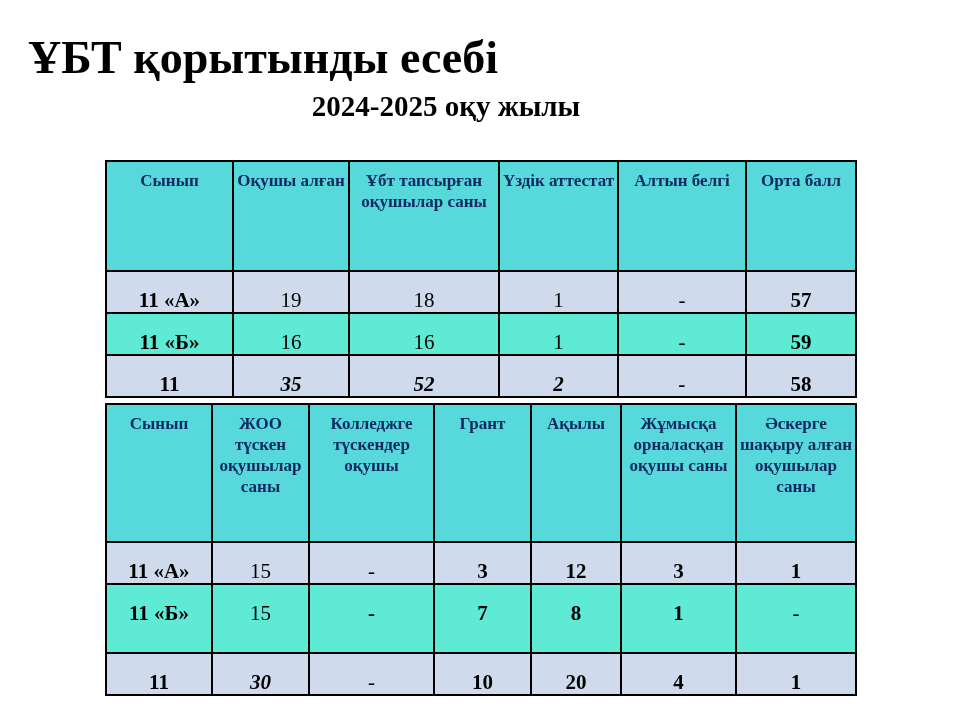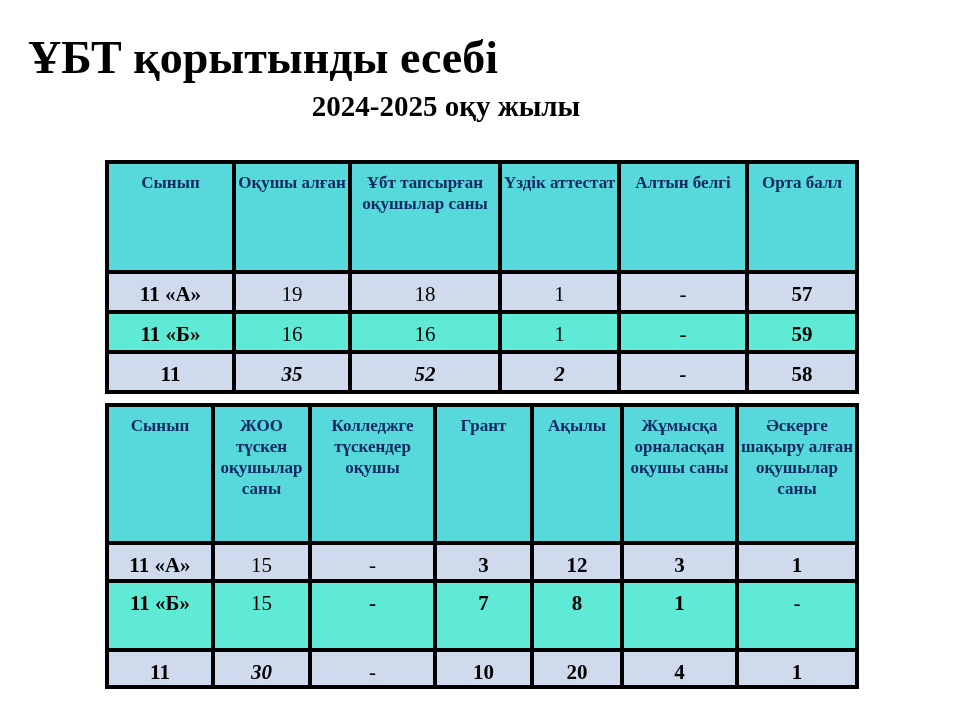--- a/index.html
+++ b/index.html
@@ -13,28 +13,28 @@
   }
   .subtitle {
     position: absolute; left: 0; top: 88px; width: 892px; text-align: center;
     font-size: 29px; font-weight: bold; color: #000; line-height: 36px;
   }
   table.grid {
     position: absolute; left: 105px; width: 750px;
     border-collapse: collapse; table-layout: fixed;
   }
   table.grid td, table.grid th {
-    border: 4px solid #000000; padding: 0; vertical-align: top; text-align: center;
+    border: 2px solid #000000; padding: 0; vertical-align: top; text-align: center;
   }
   table.grid th {
     background: #57d8da; color: #0f2a63; font-weight: bold; font-size: 17px; line-height: 21px;
     padding-top: 8px;
   }
   table.grid td {
-    color: #000; font-size: 21px; line-height: 24px; padding-top: 8px;
+    color: #000; font-size: 21px; line-height: 24px; padding-top: 16px;
   }
   tr.row-a td { background: #cfdbed; }
   tr.row-b td { background: #5eead4; }
   td.blue { color: #0f2a63; font-weight: bold; font-size: 17px; }
   td.bold { font-weight: bold; font-style: italic; }
   td.small-dash { font-size: 14px; color: #0f2a63; }
   th.small { font-size: 15px; line-height: 19px; }
   th.xsmall { font-size: 14px; }
   #t1 { top: 160px; }
   #t1 .hdr { height: 110px; }

